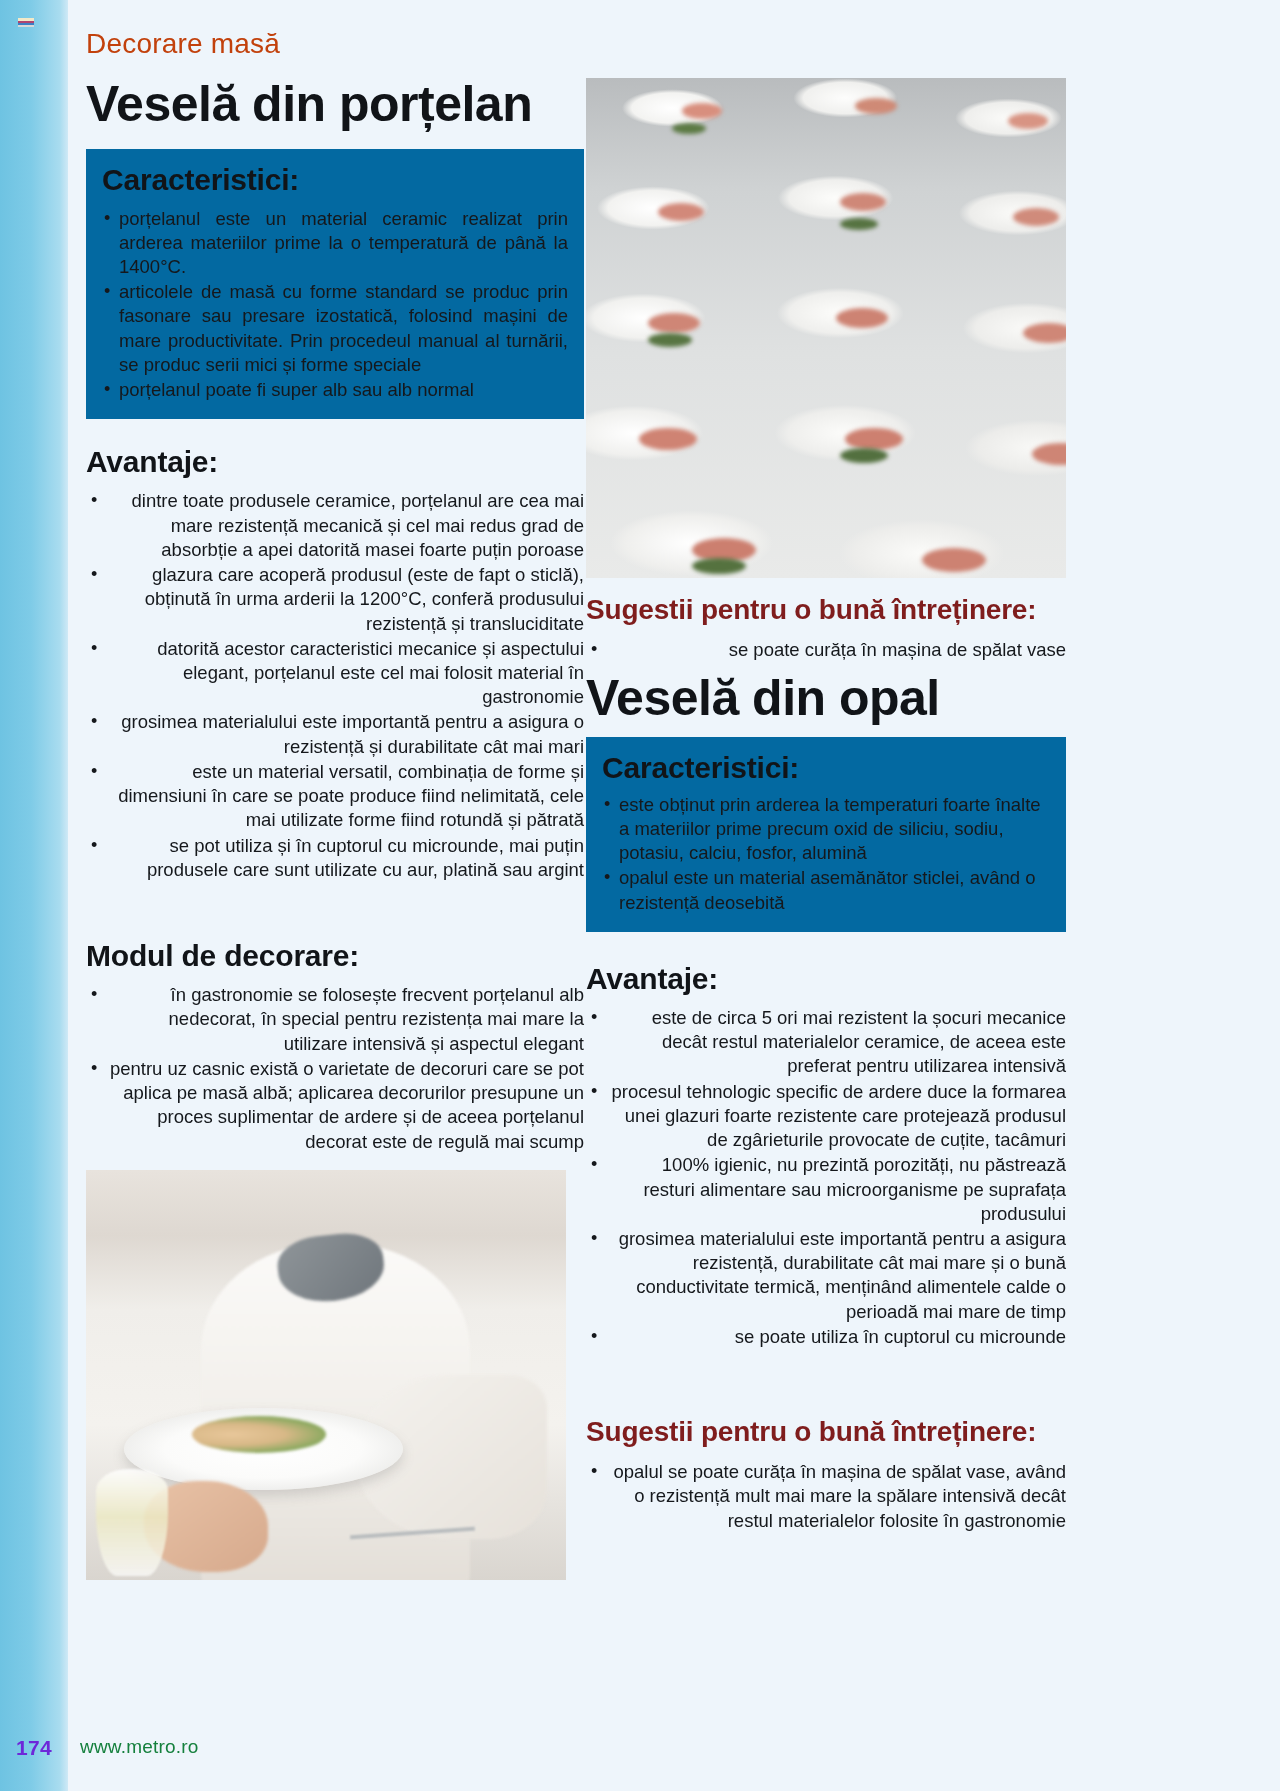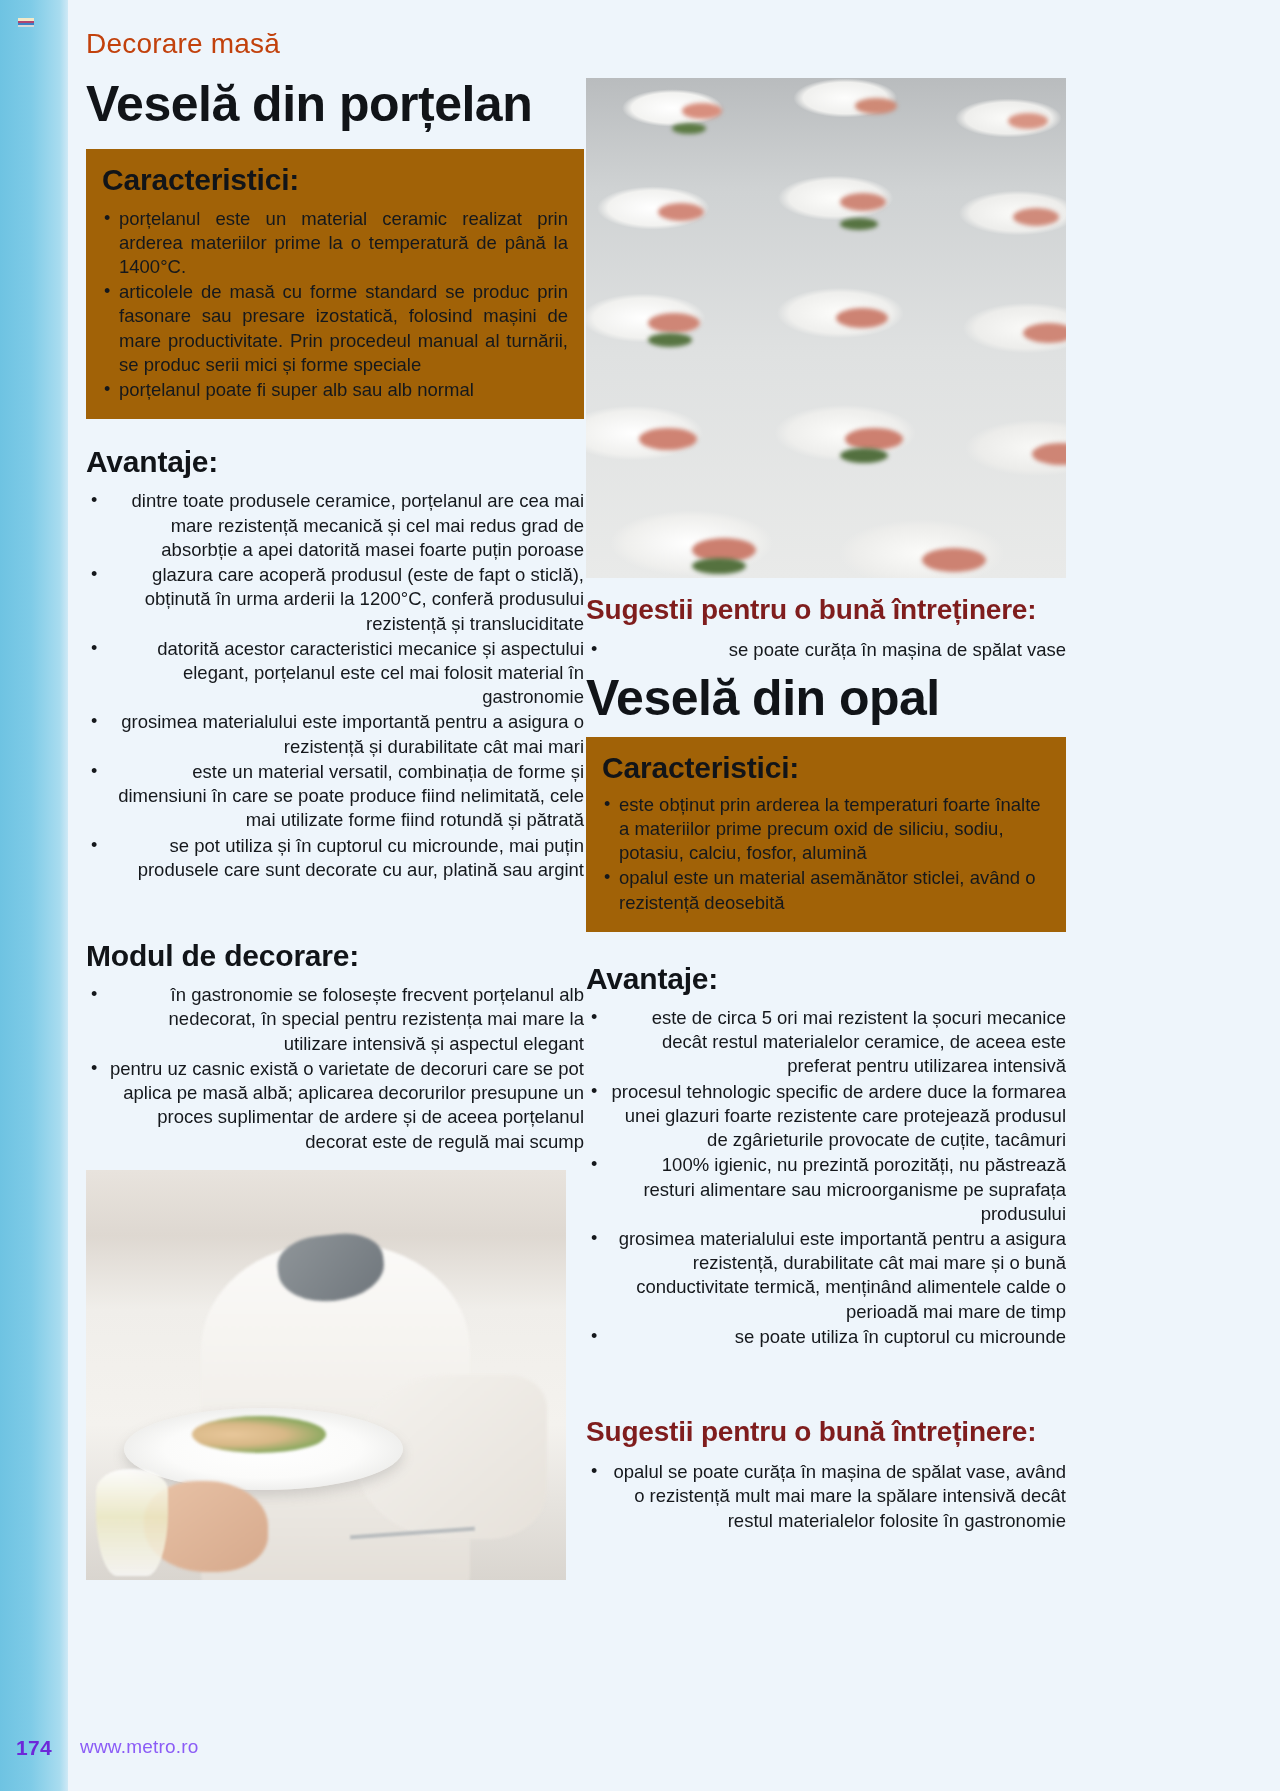--- a/index.html
+++ b/index.html
@@ -54,21 +54,21 @@
     position: absolute;
     left: 18px; top: 28px;
     font-size: 28px;
     color: #c2410c;
     letter-spacing: .2px;
   }
   .site-url {
     position: absolute;
     left: 12px; top: 1736px;
     font-size: 19px;
-    color: #8b5cf6;
+    color: #15803d;
     letter-spacing: .2px;
   }
   
   .col-left {
     position: absolute;
     left: 18px; top: 78px;
     width: 498px;
   }
   .col-right {
     position: absolute;
@@ -97,21 +97,21 @@
   }
   h2.sub.tight { margin-bottom: 8px; }
   h2.suggest {
     font-size: 28px;
     font-weight: bold;
     color: #7f1d1d;
     letter-spacing: -0.2px;
     margin: 0 0 12px 0;
   }
   .boxed {
-    background: #a16207;
+    background: #0369a1;
     padding: 14px 16px 16px 16px;
   }
   ul.bul {
     list-style: none;
     margin: 0;
     padding: 0;
   }
   ul.bul > li {
     position: relative;
     padding-left: 17px;
@@ -298,21 +298,21 @@
 
       <div style="height:26px"></div>
 
       <h2 class="sub">Avantaje:</h2>
       <ul class="bul indent">
         <li class="nojust">dintre toate produsele ceramice, porțelanul are cea mai mare rezistență mecanică și cel mai redus grad de absorbție a apei datorită masei foarte puțin poroase</li>
         <li>glazura care acoperă produsul (este de fapt o sticlă), obținută în urma arderii la 1200°C, conferă produsului rezistență și transluciditate</li>
         <li class="nojust">datorită acestor caracteristici mecanice și aspectului elegant, porțelanul este cel mai folosit material în gastronomie</li>
         <li>grosimea materialului este importantă pentru a asigura o rezistență și durabilitate cât mai mari</li>
         <li>este un material versatil, combinația de forme și dimensiuni în care se poate produce fiind nelimitată, cele mai utilizate forme fiind rotundă și pătrată</li>
-        <li class="nojust">se pot utiliza și în cuptorul cu microunde, mai puțin produsele care sunt decorate cu aur, platină sau argint</li>
+        <li class="nojust">se pot utiliza și în cuptorul cu microunde, mai puțin produsele care sunt utilizate cu aur, platină sau argint</li>
       </ul>
 
       <div style="height:56px"></div>
 
       <h2 class="sub">Modul de decorare:</h2>
       <ul class="bul indent">
         <li class="nojust">în gastronomie se folosește frecvent porțelanul alb nedecorat, în special pentru rezistența mai mare la utilizare intensivă și aspectul elegant</li>
         <li>pentru uz casnic există o varietate de decoruri care se pot aplica pe masă albă; aplicarea decorurilor presupune un proces suplimentar de ardere și de aceea porțelanul decorat este de regulă mai scump</li>
       </ul>
 

